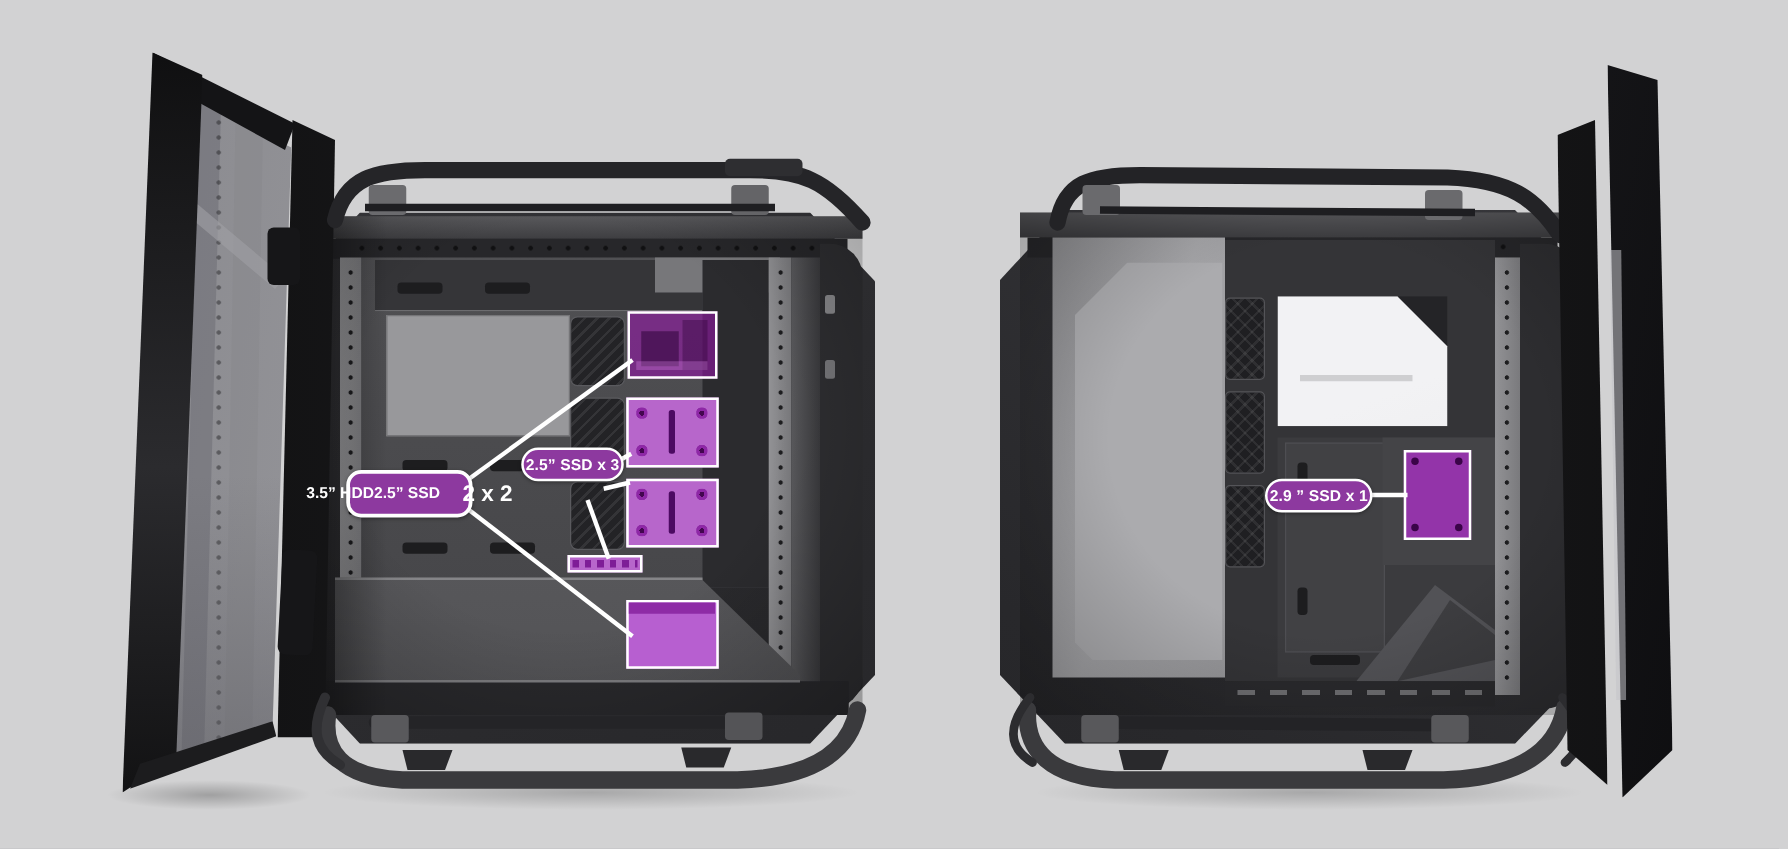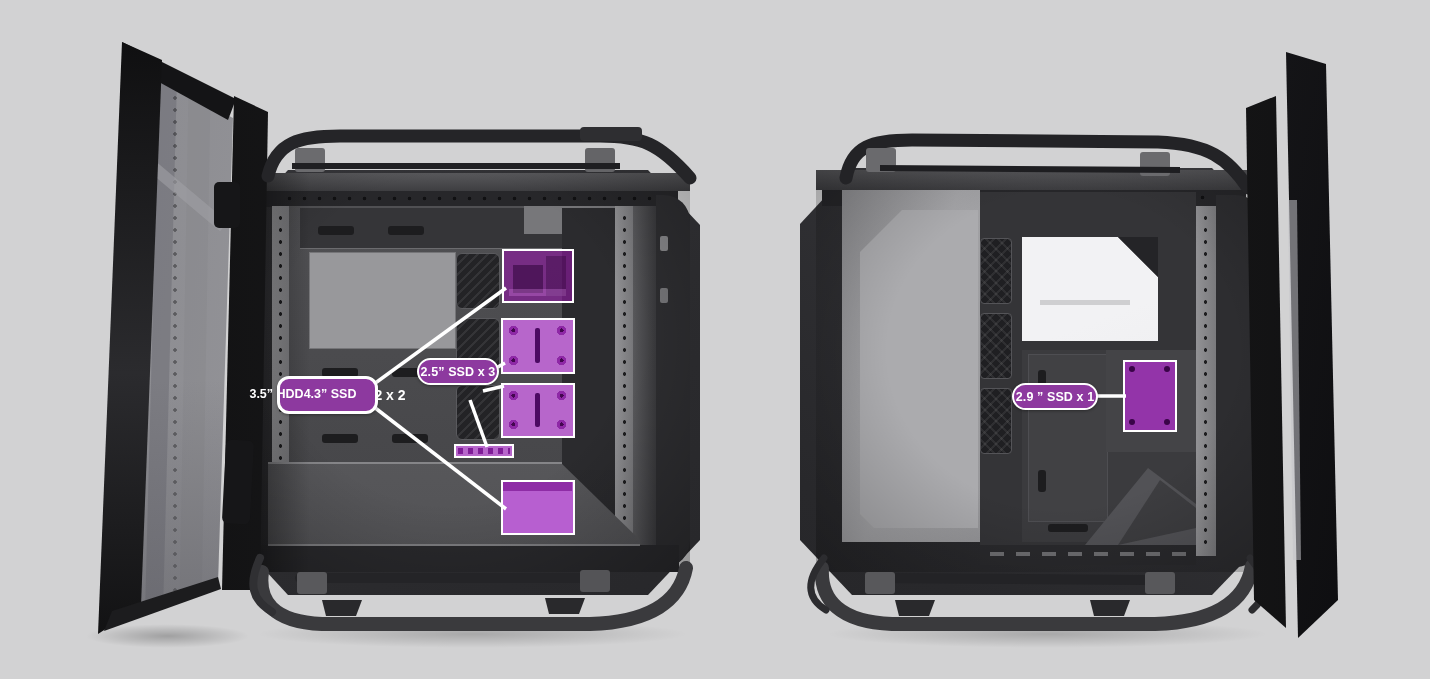--- a/index.html
+++ b/index.html
@@ -20,21 +20,21 @@
         background-image:repeating-linear-gradient(45deg,rgba(255,255,255,0.07) 0 2px,transparent 2px 8px),
                          repeating-linear-gradient(-45deg,rgba(255,255,255,0.07) 0 2px,transparent 2px 8px);
         border:1px solid #545458;}
   .slot{background:#1d1d1f;border-radius:3px;}
   .callout{display:flex;align-items:center;justify-content:center;color:#fff;font-weight:bold;
            background:#8d399f;border:3px solid #ffffff;box-sizing:border-box;
            box-shadow:0 1px 3px rgba(0,0,0,0.35);white-space:nowrap;z-index:40;}
   .callout-lg{border-radius:12px;}
   .callout-sm{border-radius:14px;border-width:2.5px;font-size:12.5px;letter-spacing:0.1px;}
   .callout-col{display:flex;line-height:1.22;font-size:12.5px;text-align:right;}
-  .callout-qty{font-size:14px;margin-left:18px;}
+  .callout-qty{font-size:18px;margin-left:18px;}
   .hl{box-sizing:border-box;border:2.5px solid #ffffff;z-index:30;}
   .screw{position:absolute;width:9px;height:9px;
          background:radial-gradient(circle,#43064f 0 2px,#8e28a6 2px 4.5px,transparent 5px);}
   .screw-sm{position:absolute;width:6px;height:6px;border-radius:50%;background:#3a0448;}
   svg{display:block;}
 </style>
 </head>
 <body>
 
 <div class="stage">
@@ -224,21 +224,21 @@
     <line x1="374" y1="407" x2="506" y2="509" stroke="#ffffff" stroke-width="3.5"></line>
     <line x1="478" y1="378" x2="505" y2="363" stroke="#ffffff" stroke-width="3.5"></line>
     <line x1="483" y1="391" x2="504" y2="386" stroke="#ffffff" stroke-width="3.5"></line>
     <line x1="470" y1="400" x2="487" y2="447" stroke="#ffffff" stroke-width="3.5"></line>
     <line x1="1096" y1="396" x2="1126" y2="396" stroke="#ffffff" stroke-width="3.5"></line>
   </svg>
 
   <div class="abs callout callout-lg" style="left:277px;top:376px;width:101px;height:38px;padding:0 4px;">
     <div class="callout-col">
       <span>3.5” HDD</span>
-      <span>4.3” SSD</span>
+      <span>2.5” SSD</span>
     </div>
     <span class="callout-qty">2 x 2</span>
   </div>
 
   <div class="abs callout callout-sm" style="left:404px;top:358px;width:82px;height:27px;margin-left:13px;">
     <span>2.5” SSD x 3</span>
   </div>
 
   <div class="abs callout callout-sm" style="left:1012px;top:383px;width:86px;height:27px;">
     <span>2.9 ” SSD x 1</span>

